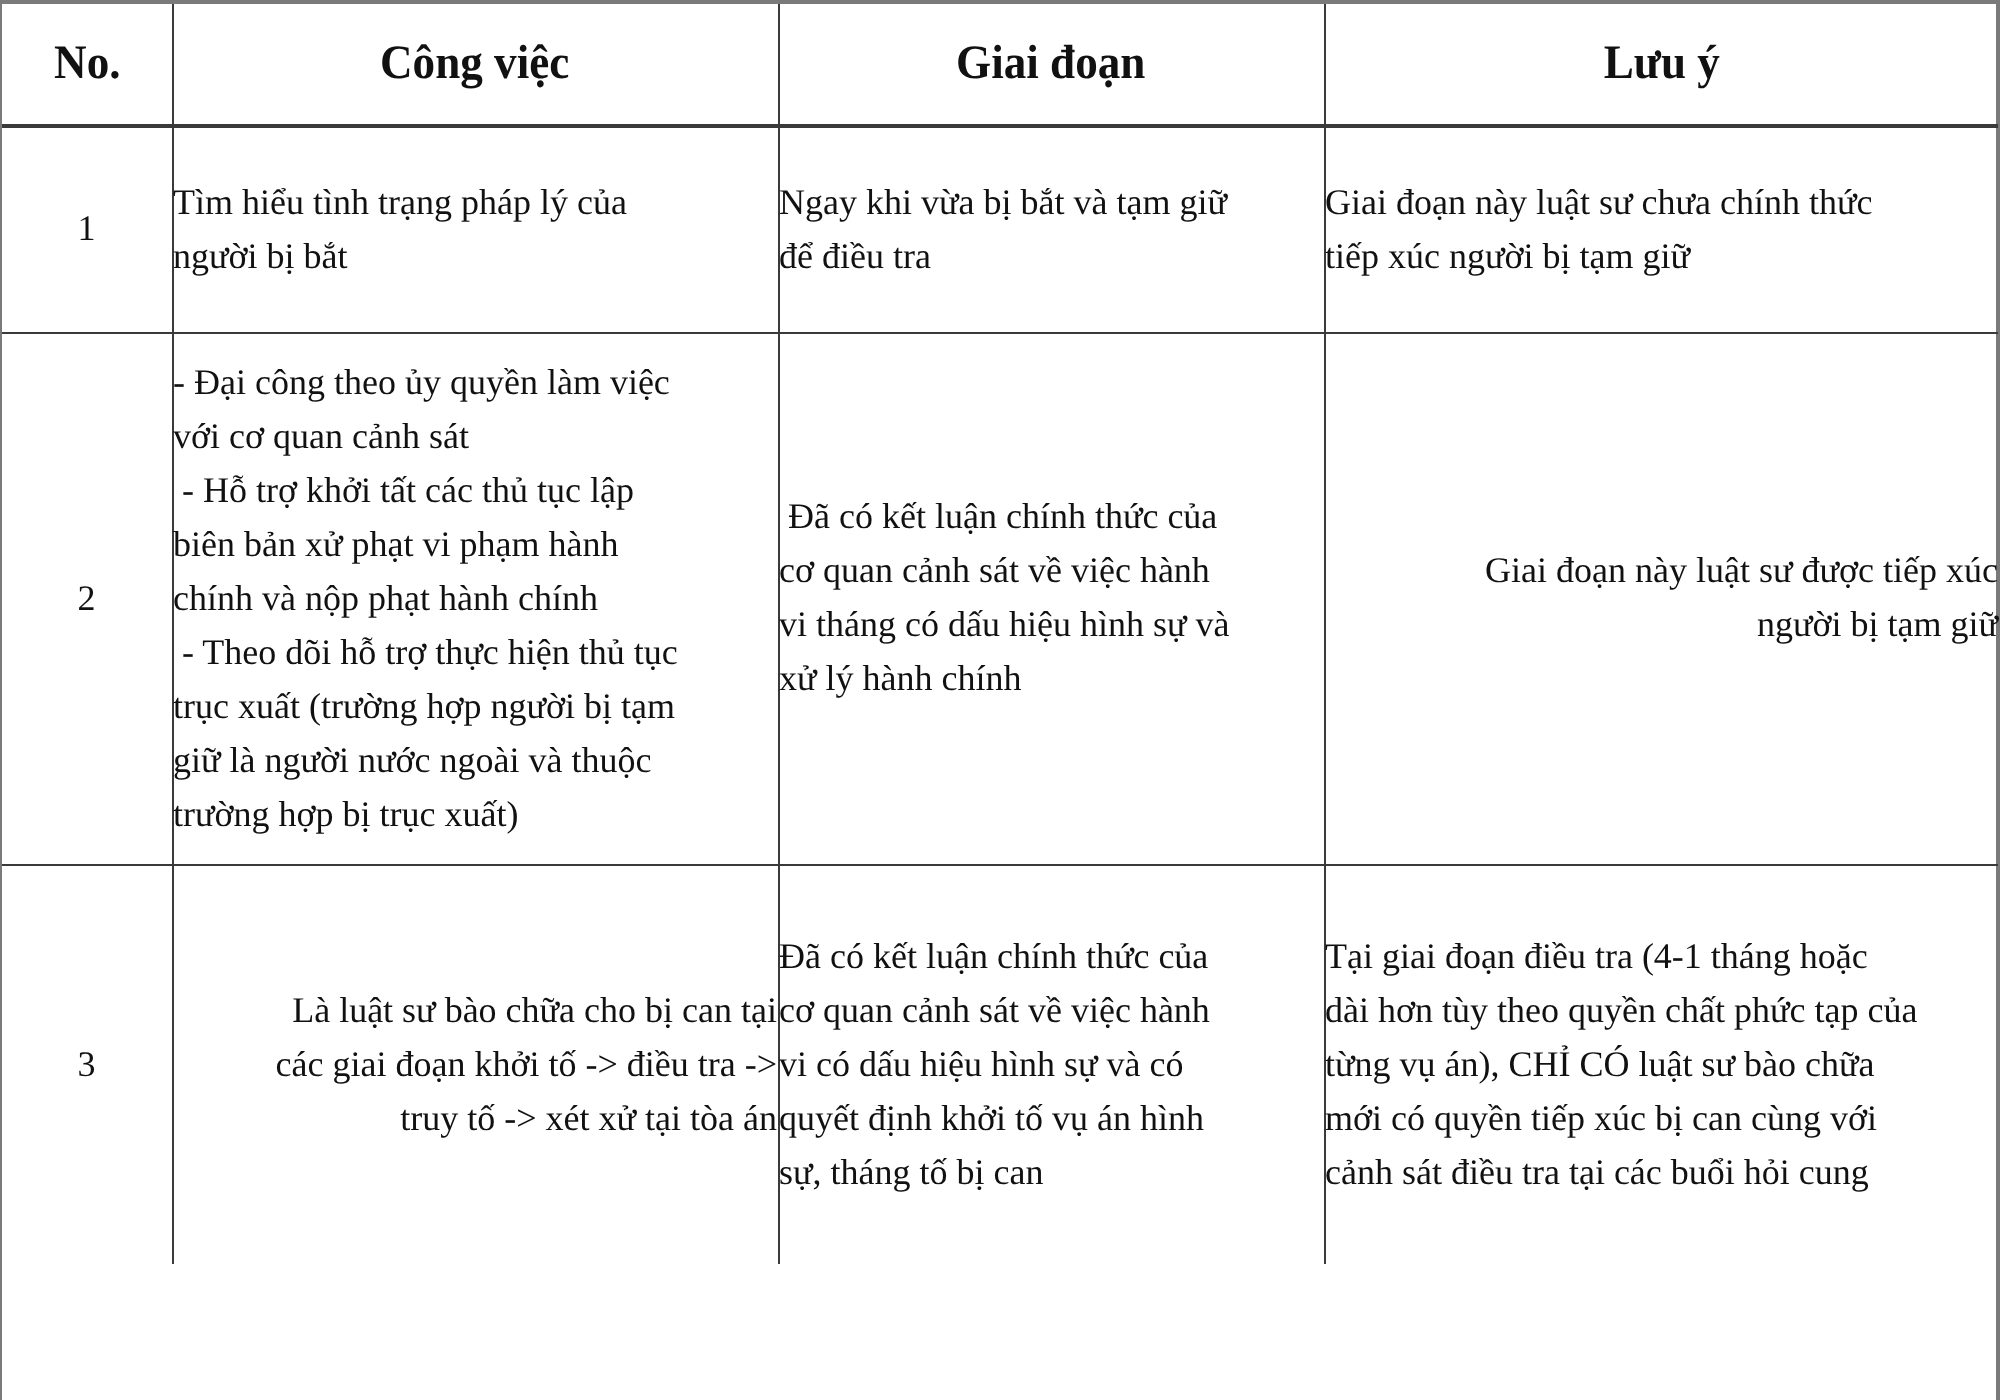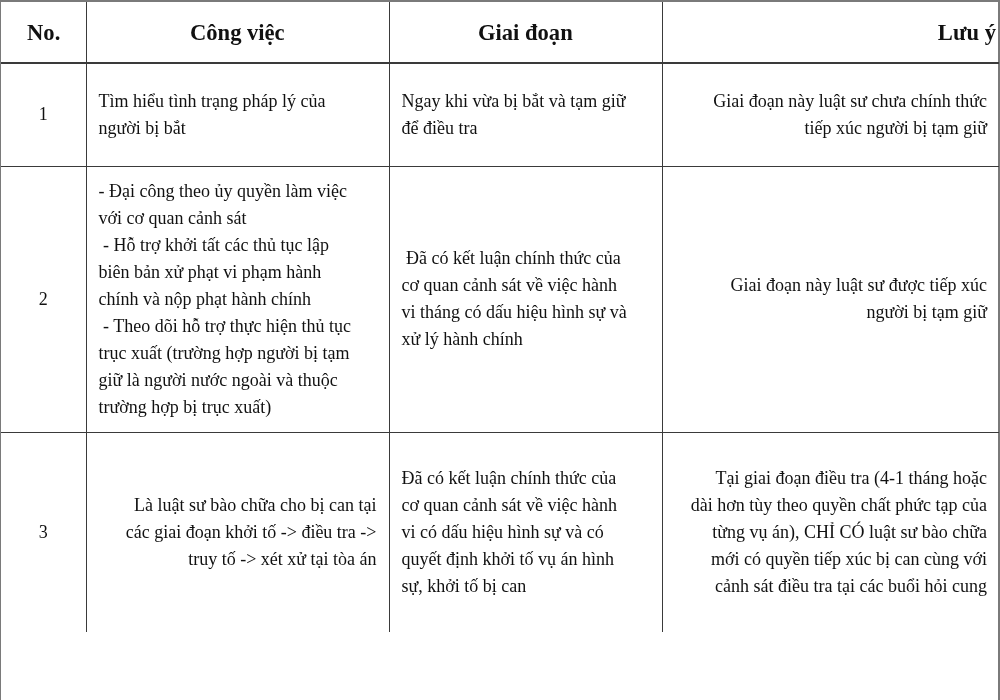--- a/index.html
+++ b/index.html
@@ -46,34 +46,34 @@
     col.c-no { width: 85px; }
     col.c-task { width: 303px; }
     col.c-stage { width: 273px; }
     col.c-note { width: 337px; }
     th, td {
       border: 1px solid #3a3a3a;
       box-sizing: border-box;
       vertical-align: middle;
     }
     tr > :first-child { border-left: none; }
-    tr > :last-child { border-right: none; text-align: right; }
+    tr > :last-child { border-right: none; }
     thead tr:first-child th { border-top: none; }
     th {
       height: 61px;
       font-size: 24px;
       font-weight: bold;
       text-align: center;
       border-bottom: 2px solid #3a3a3a;
     }
     th span { display: inline-block; transform: scaleX(0.94); }
     td {
       font-size: 18px;
       line-height: 27px;
-      padding: 0 12px;
+      padding: 0 0;
     }
     td.num { text-align: center; padding: 0; }
     td.center { text-align: right; }
     td .line { display: block; white-space: pre-wrap; }
     tr.r1 td { height: 103px; }
     tr.r2 td { height: 266px; }
     tr.r3 td { height: 200px; border-bottom: none; }
   </style>
 </head>
 <body>
@@ -143,21 +143,21 @@
         <td class="center">
           <span class="line">Là luật sư bào chữa cho bị can tại</span>
           <span class="line">các giai đoạn khởi tố -&gt; điều tra -&gt;</span>
           <span class="line">truy tố -&gt; xét xử tại tòa án</span>
         </td>
         <td>
           <span class="line">Đã có kết luận chính thức của</span>
           <span class="line">cơ quan cảnh sát về việc hành</span>
           <span class="line">vi có dấu hiệu hình sự và có</span>
           <span class="line">quyết định khởi tố vụ án hình</span>
-          <span class="line">sự, khởi tố bị can</span>
+          <span class="line">sự, tháng tố bị can</span>
         </td>
         <td>
           <span class="line">Tại giai đoạn điều tra (4-1 tháng hoặc</span>
           <span class="line">dài hơn tùy theo quyền chất phức tạp của</span>
           <span class="line">từng vụ án), CHỈ CÓ luật sư bào chữa</span>
           <span class="line">mới có quyền tiếp xúc bị can cùng với</span>
           <span class="line">cảnh sát điều tra tại các buổi hỏi cung</span>
         </td>
       </tr>
     </tbody>

